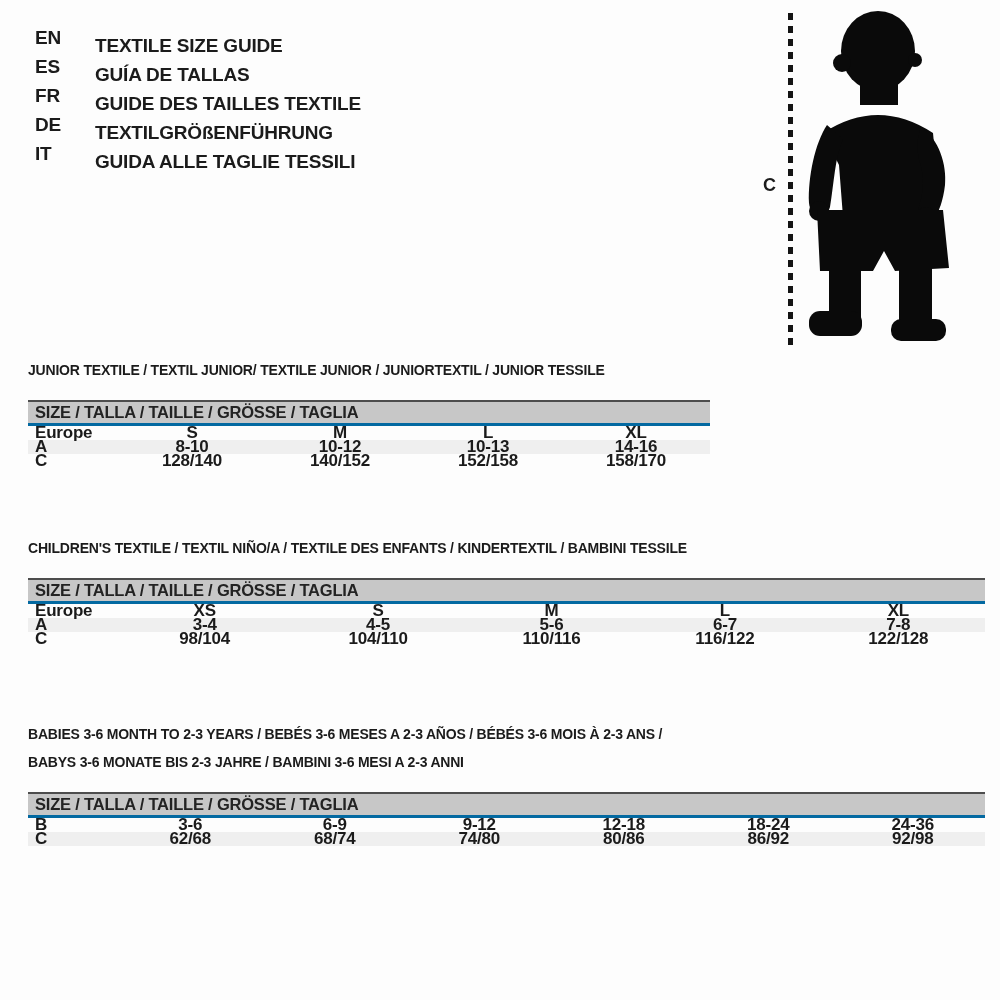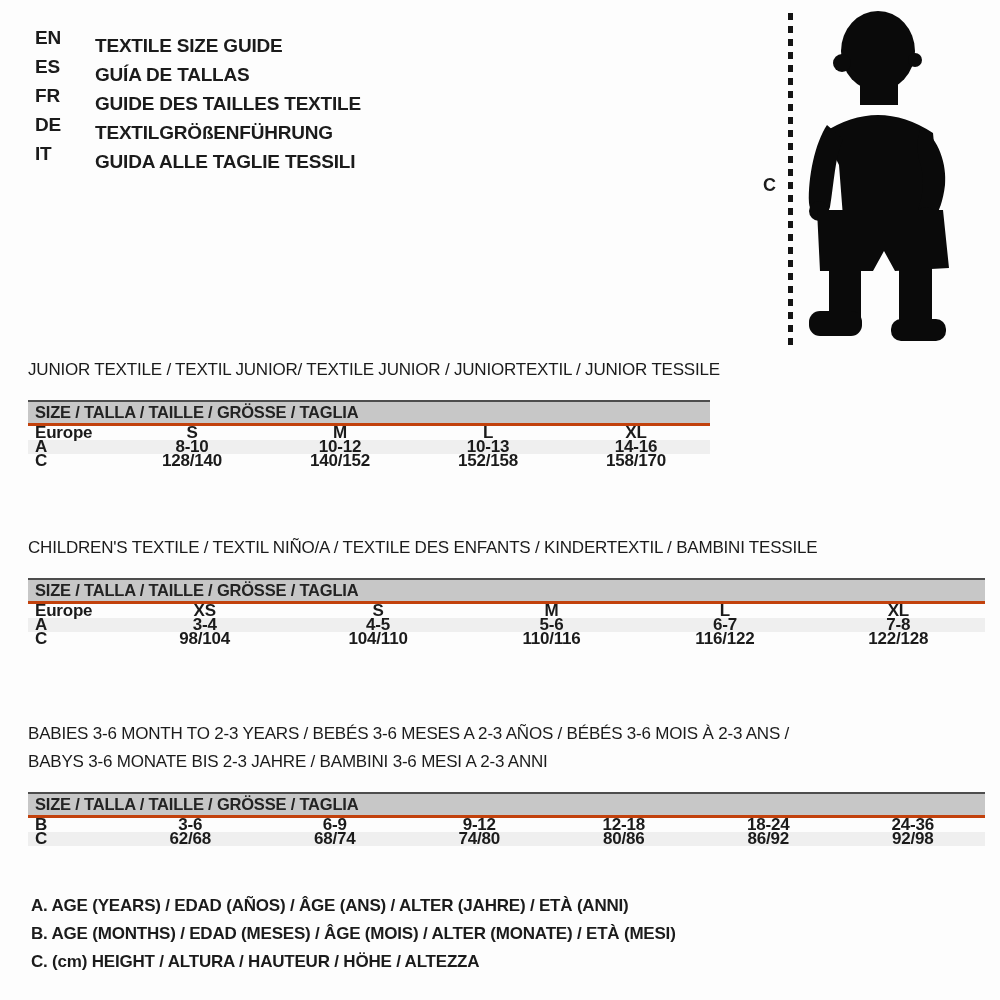--- a/index.html
+++ b/index.html
@@ -23,24 +23,24 @@
   .c-label{position:absolute;left:8px;top:170px;font-weight:700;font-size:18px;}
   .dotted{position:absolute;left:33px;top:8px;width:5px;height:332px;
     background:repeating-linear-gradient(to bottom,#141414 0 7px,transparent 7px 13px);}
   .silhouette{position:absolute;left:48px;top:0;width:150px;height:345px;}
   
   .section{position:absolute;left:28px;}
   .sec-0{top:356px;width:682px;}
   .sec-1{top:534px;width:957px;}
   .sec-2{top:720px;width:957px;}
   .titles{margin-bottom:16px;}
-  .section-title{font-weight:400;font-size:17px;line-height:28px;letter-spacing:-0.2px;white-space:nowrap;}
+  .section-title{font-weight:700;font-size:14px;line-height:28px;letter-spacing:-0.2px;white-space:nowrap;}
   .size-bar{
     box-sizing:border-box;height:26px;line-height:21px;background:var(--bar);
-    border-top:2px solid #4d4d4d;border-bottom:3px solid #c2410c;
+    border-top:2px solid #4d4d4d;border-bottom:3px solid #0369a1;
     font-weight:700;font-size:16.5px;padding-left:7px;color:#232323;letter-spacing:-0.2px;
   }
   .t-row{display:flex;height:14px;align-items:center;font-weight:700;font-size:17px;letter-spacing:-0.2px;}
   .t-row.shaded{background:var(--stripe);}
   .row-label{width:90px;padding-left:7px;box-sizing:border-box;}
   .cell{flex:1;text-align:center;}
   
   .notes{position:absolute;left:31px;top:892px;}
   .note{font-weight:700;font-size:17px;line-height:28px;letter-spacing:-0.2px;white-space:nowrap;}
 </style>
@@ -180,19 +180,14 @@
           <span class="cell">62/68</span>
           <span class="cell">68/74</span>
           <span class="cell">74/80</span>
           <span class="cell">80/86</span>
           <span class="cell">86/92</span>
           <span class="cell">92/98</span>
         </div>
       </div>
     </div>
 
-  <div class="notes" id="notes">
-      <div class="note">A. AGE (YEARS) / EDAD (AÑOS) / ÂGE (ANS) / ALTER (JAHRE) / ETÀ (ANNI)</div>
-      <div class="note">B. AGE (MONTHS) / EDAD (MESES) / ÂGE (MOIS) / ALTER (MONATE) / ETÀ (MESI)</div>
-      <div class="note">C. (cm) HEIGHT / ALTURA / HAUTEUR / HÖHE / ALTEZZA</div>
-    </div>
 
 </div>
 
 </body></html>

